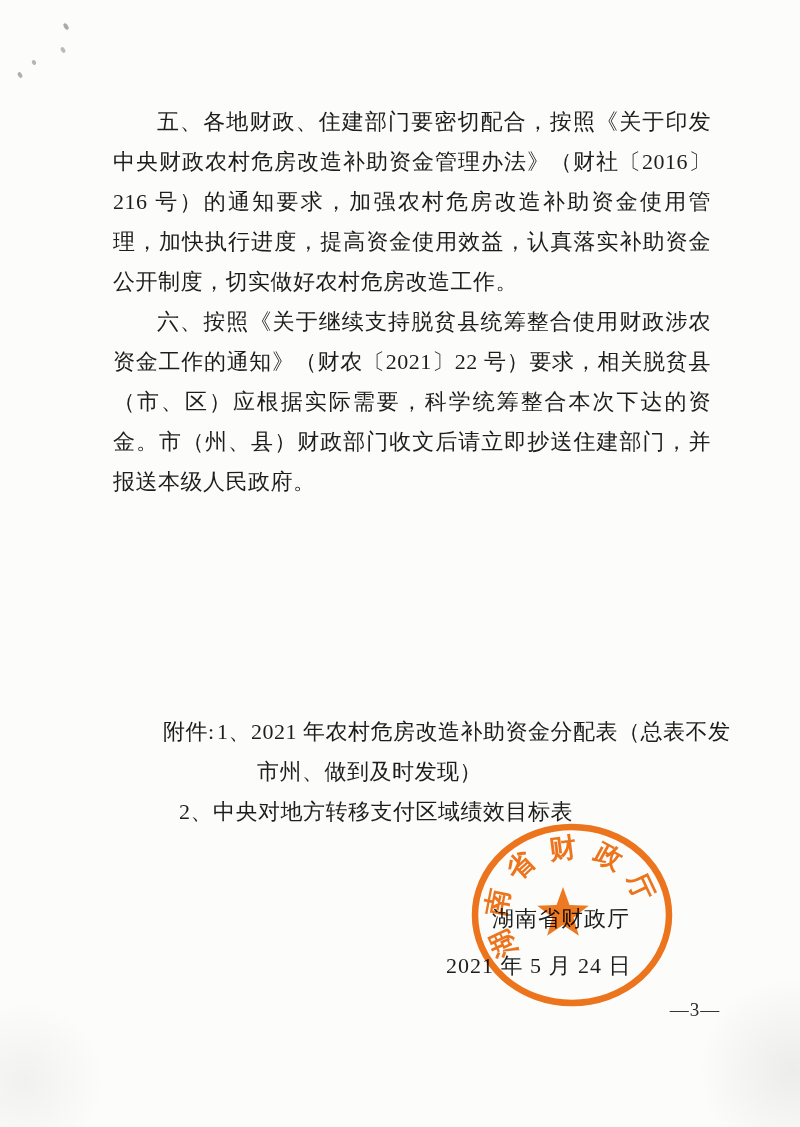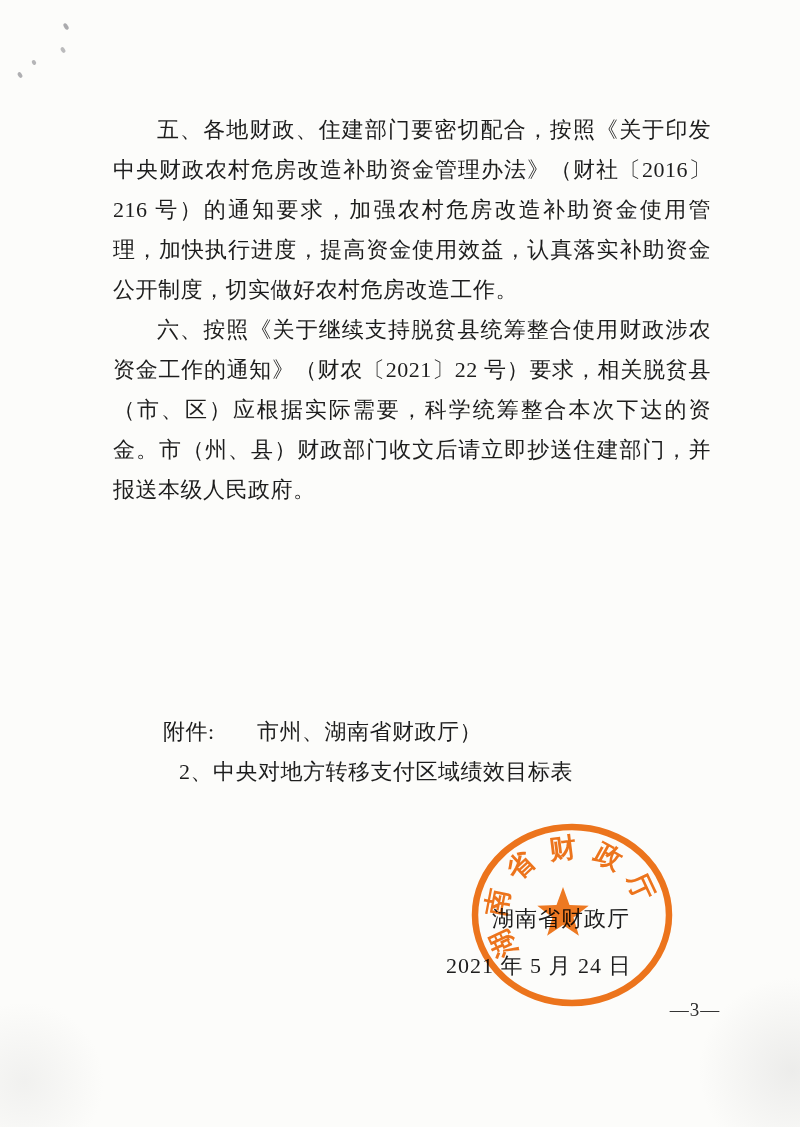--- a/index.html
+++ b/index.html
@@ -44,21 +44,21 @@
     top: 96px;
     width: 598px;
     font-size: 22px;
     line-height: 40px;
     text-align: justify;
     text-align-last: left;
     letter-spacing: 0.5px;
   }
   .para { margin: 0; }
   .para.indent { text-indent: 44px; }
-  .para.gap { margin-top: 14px; }
+  .para.gap { margin-top: 6px; }
 
   .attachments {
     position: absolute;
     left: 163px;
     top: 712px;
     font-size: 22px;
     line-height: 40px;
     letter-spacing: 0.5px;
   }
   .att-row { display: flex; align-items: flex-start; }
@@ -136,21 +136,22 @@
 
   <main class="content">
     <p class="para indent gap">五、各地财政、住建部门要密切配合，按照《关于印发中央财政农村危房改造补助资金管理办法》（财社〔2016〕216 号）的通知要求，加强农村危房改造补助资金使用管理，加快执行进度，提高资金使用效益，认真落实补助资金公开制度，切实做好农村危房改造工作。</p>
     <p class="para indent">六、按照《关于继续支持脱贫县统筹整合使用财政涉农资金工作的通知》（财农〔2021〕22 号）要求，相关脱贫县（市、区）应根据实际需要，科学统筹整合本次下达的资金。市（州、县）财政部门收文后请立即抄送住建部门，并报送本级人民政府。</p>
   </main>
 
   <section class="attachments">
     <div class="att-row">
       <span class="att-label">附件:</span>
       <div>
-        <div class="att-line att-cont">市州、湖南省财政厅）</div>
+        <div class="att-line">1、2021 年农村危房改造补助资金分配表（总表不发</div>
+        <div class="att-line att-cont">市州、做到及时发现）</div>
       </div>
     </div>
     <div class="att-item2">2、中央对地方转移支付区域绩效目标表</div>
   </section>
 
   <div class="issuer">湖南省财政厅</div>
 
   <div class="sig-date">2021 年 5 月 24 日</div>
 
   <svg class="seal" viewBox="0 0 210 190" aria-hidden="true">

